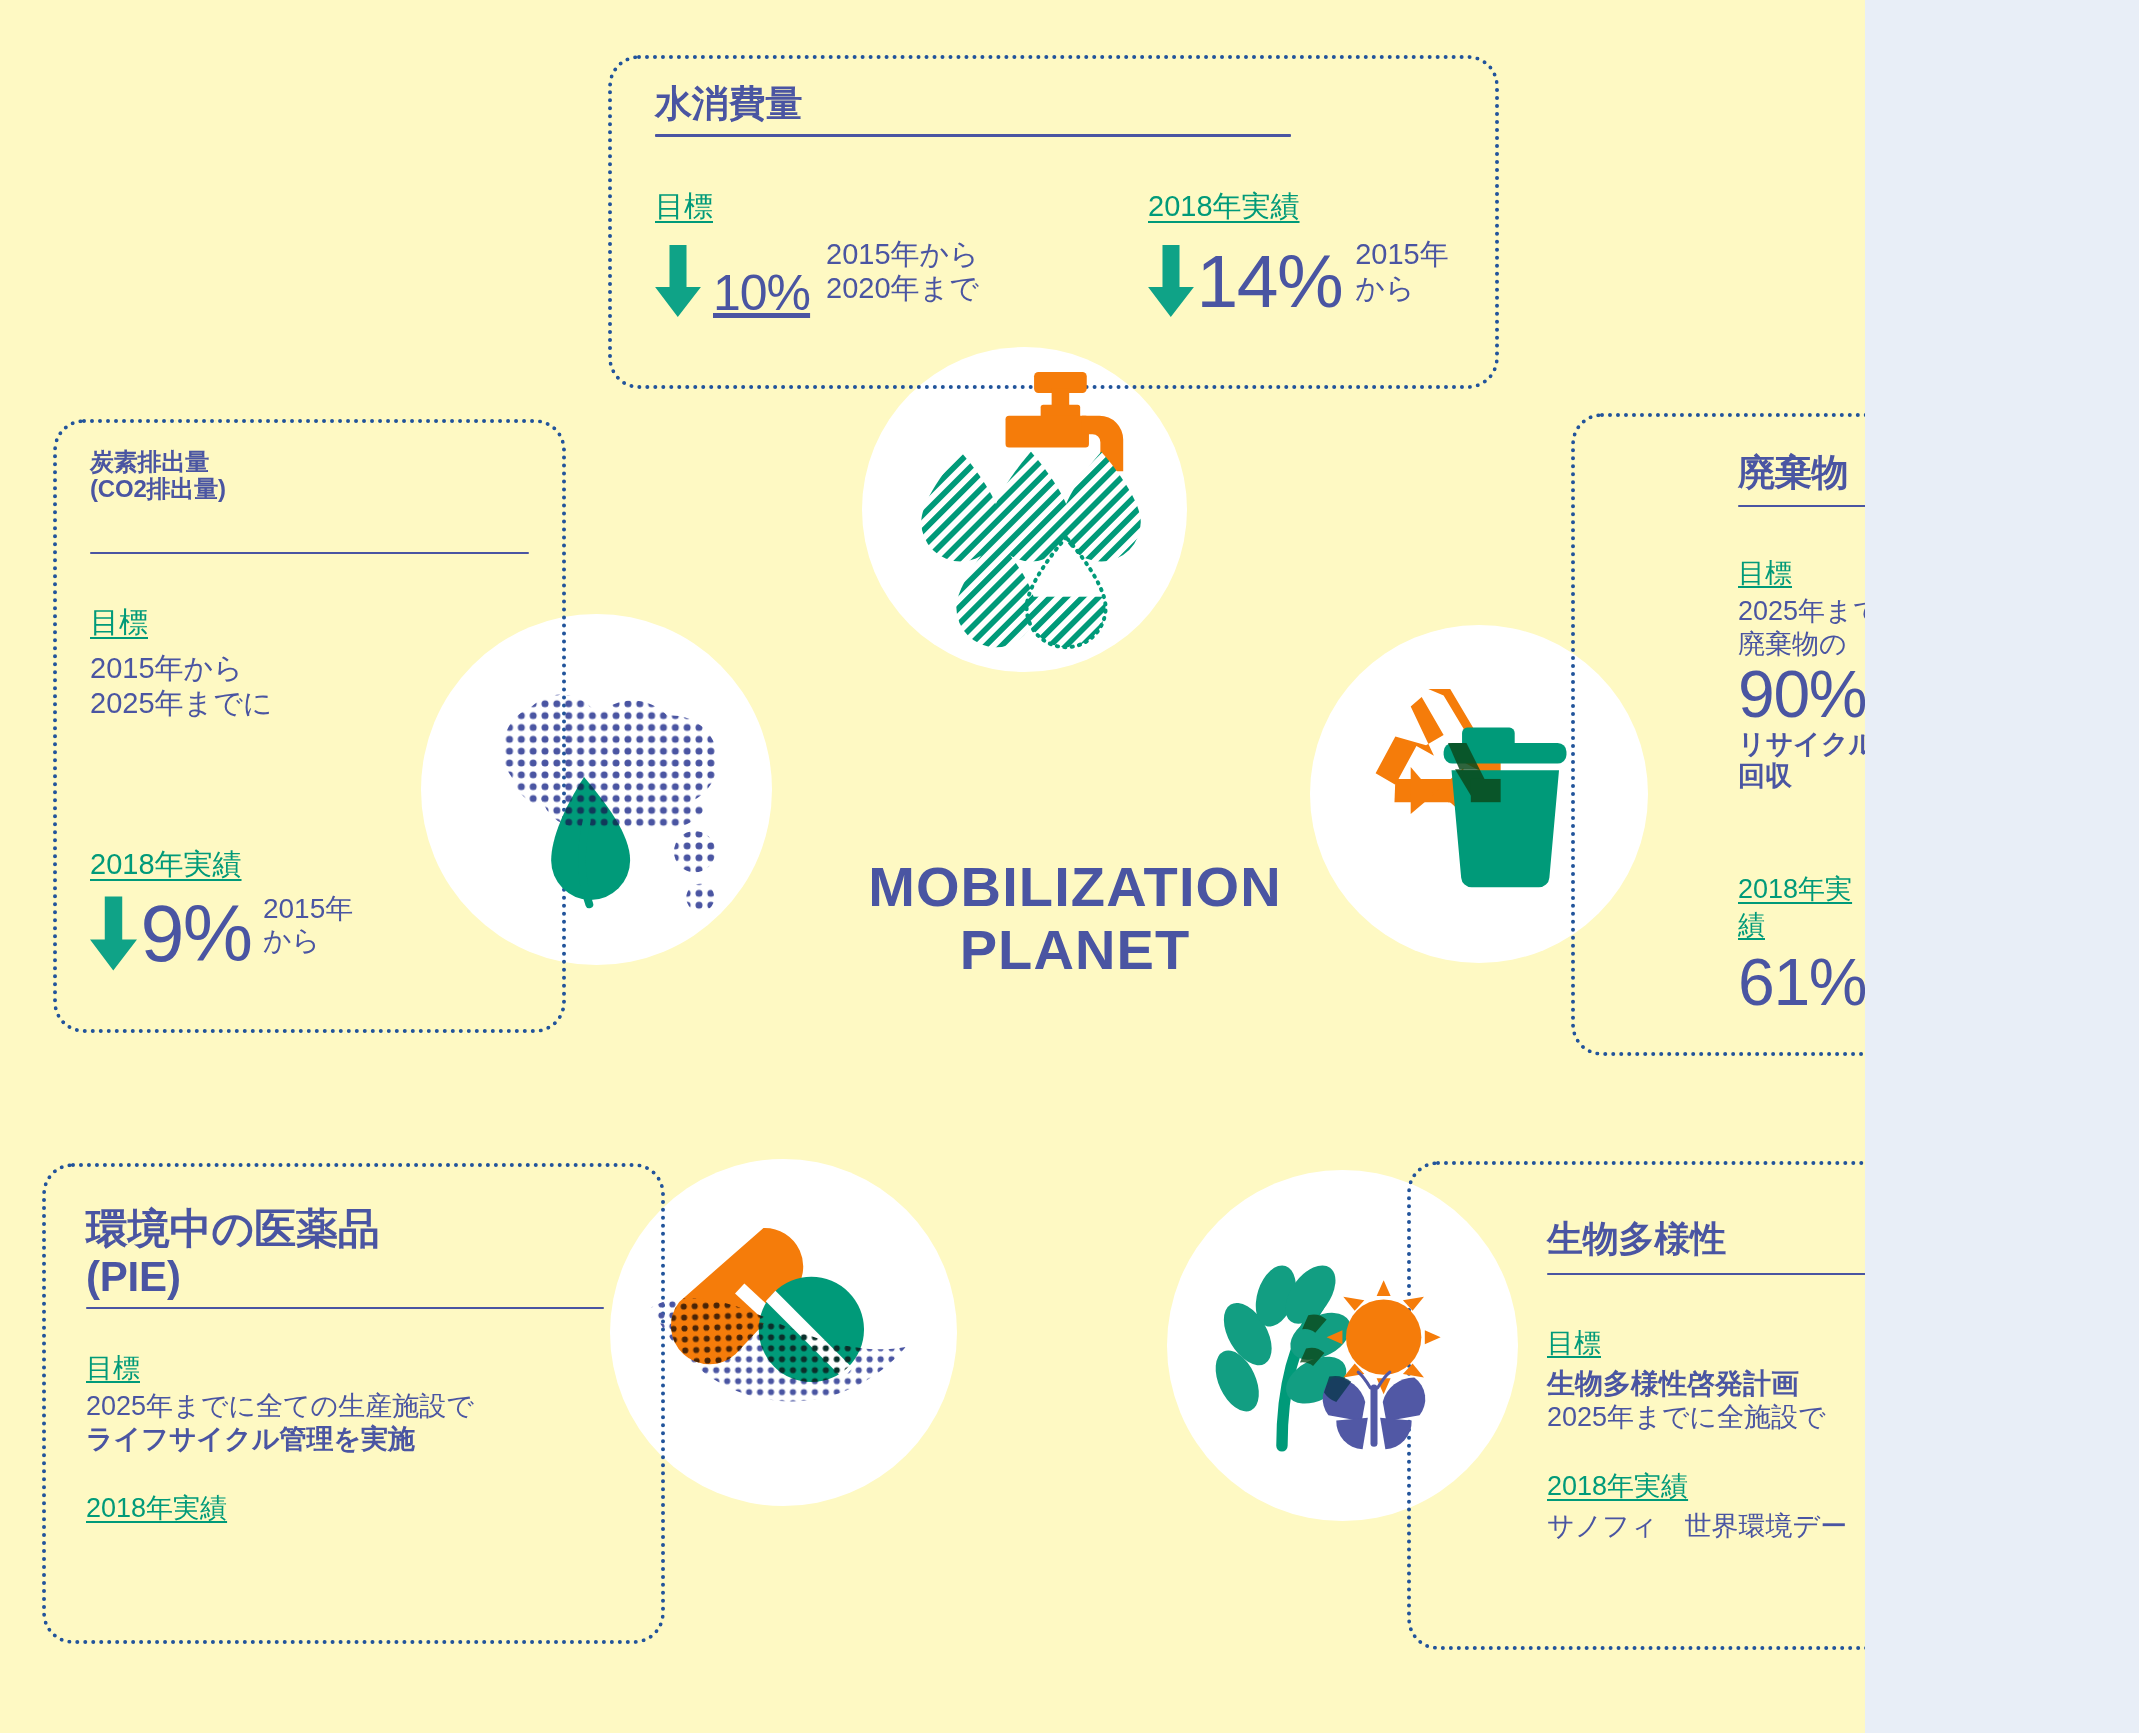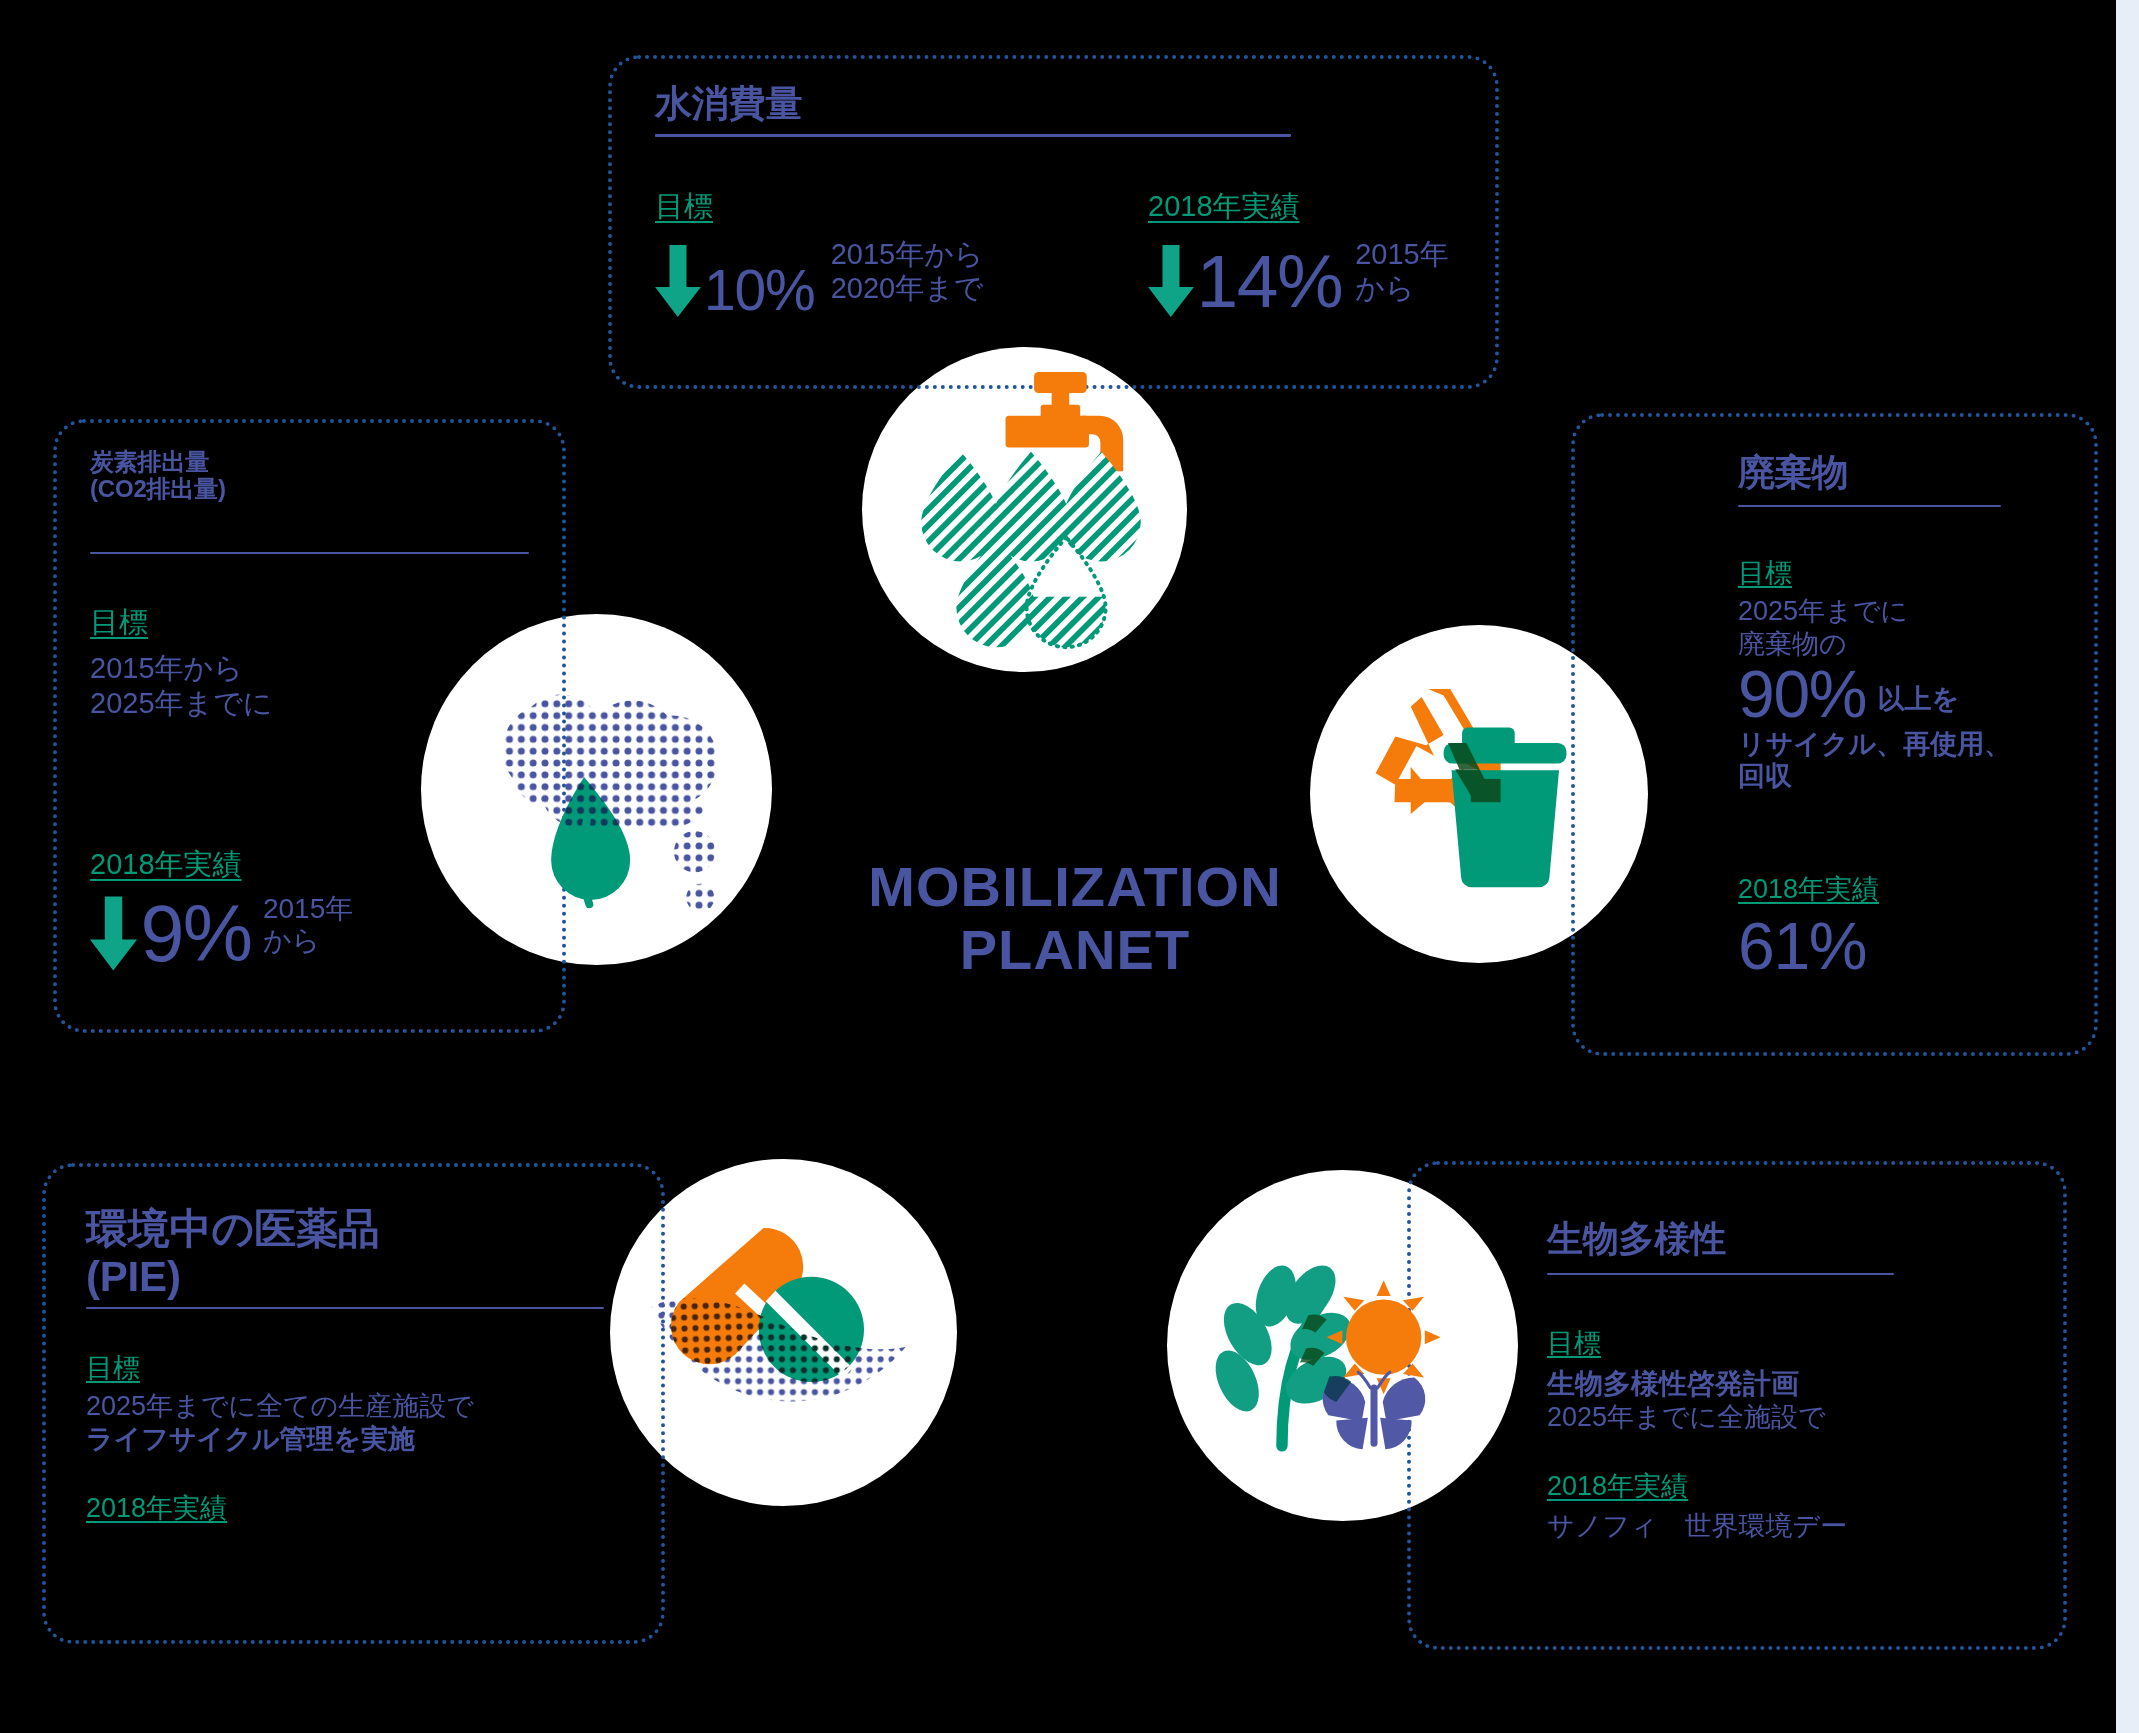--- a/index.html
+++ b/index.html
@@ -2,23 +2,23 @@
 <html style="font-size:7px"><head>
 <meta charset="utf-8">
 <style>
   html, body {
     margin: 0;
     padding: 0;
     background: #e8eef7;
   }
   #stage {
     position: relative;
-    width: 2116px;
+    width: 1865px;
     height: 1734px;
-    background: #000000;
+    background: #fef9c3;
     font-family: "Liberation Sans", "DejaVu Sans", sans-serif;
     overflow: hidden;
   }
 
   
   .dbox {
     position: absolute;
     border: 4.8px dotted #22549b;
     border-radius: 31px;
     box-sizing: border-box;
@@ -298,21 +298,21 @@
     <div class="card-title" style="font-size:37px;">水消費量</div>
   </div>
   <div class="rule" style="position:absolute; left:655px; top:134px; width:636px;"></div>
 
   <div class="tbox" style="left:655px; top:187px;">
     <div class="lbl-green" style="font-size:29px;">目標</div>
     <div class="row" style="margin-top:11.4px;">
       <svg class="arrow-svg" width="46" height="72" viewBox="0 0 105 165">
         <polygon points="33,0 72,0 72,96 105,96 52,165 0,96 33,96" fill="#0fa387"></polygon>
       </svg>
-      <div class="bignum" style="font-size:57px; margin-left:3px;">10%</div>
+      <div class="bignum" style="font-size:50px; margin-left:12px;text-decoration:underline;">10%</div>
       <div class="side-note" style="font-size:29px; margin-left:16px; margin-bottom:11.4px;">2015年から
 2020年まで</div>
     </div>
   </div>
 
   <div class="tbox" style="left:1148px; top:187px;">
     <div class="lbl-green" style="font-size:29px;">2018年実績</div>
     <div class="row" style="margin-top:11.4px;">
       <svg class="arrow-svg" width="46" height="72" viewBox="0 0 105 165">
         <polygon points="33,0 72,0 72,96 105,96 52,165 0,96 33,96" fill="#0fa387"></polygon>

